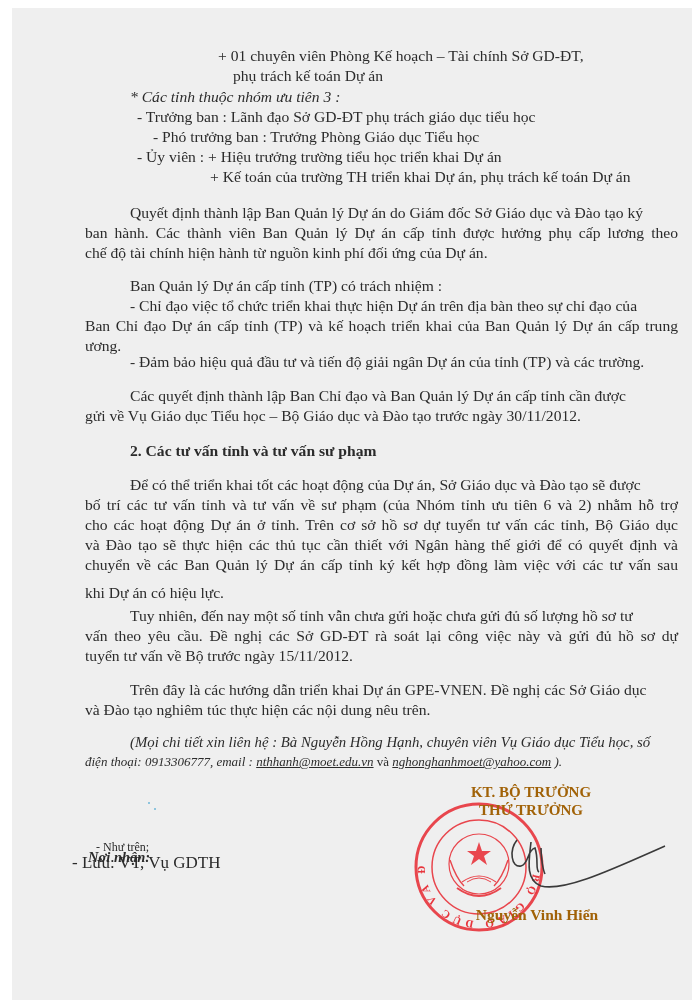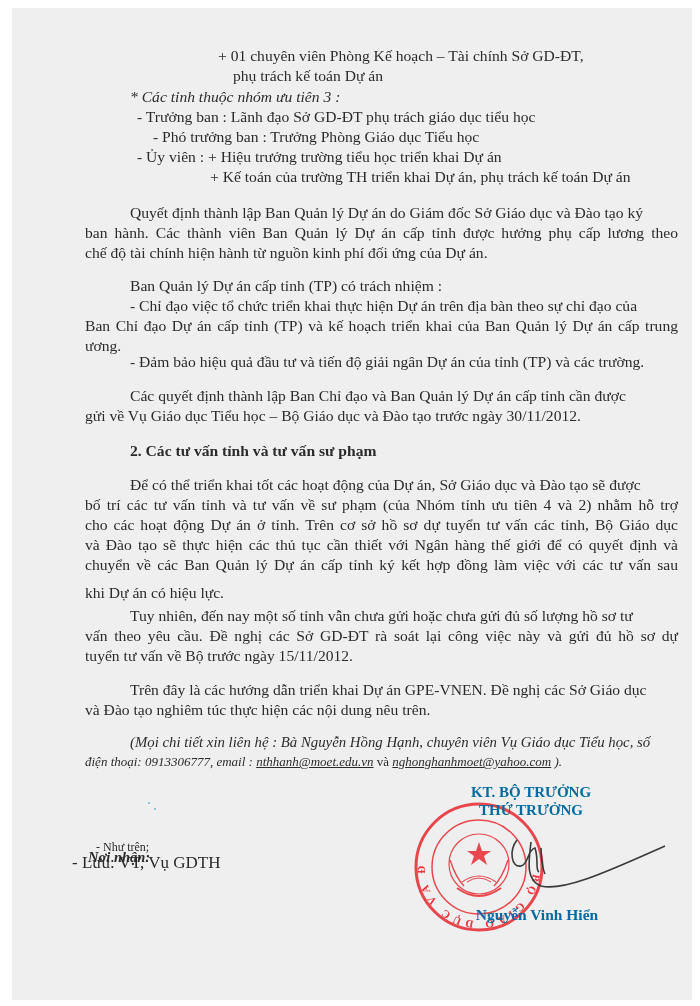--- a/index.html
+++ b/index.html
@@ -16,21 +16,21 @@
   .ln {
     position: absolute; white-space: nowrap;
     font-size: 15.6px; line-height: 18px; color: #2b2b2b;
   }
   .it { font-style: italic; }
   .b { font-weight: bold; }
   .just { white-space: normal; text-align: justify; text-align-last: justify; }
   a.link { color: #2b2b2b; text-decoration: underline; }
   .sign {
     position: absolute; font-weight: bold; font-size: 15px; line-height: 18px;
-    color: #0369a1; white-space: nowrap; text-align: center;
+    color: #a16207; white-space: nowrap; text-align: center;
   }
   .stamp { position: absolute; left: 412px; top: 800px; width: 134px; height: 134px; }
   .signature { position: absolute; left: 505px; top: 830px; width: 170px; height: 70px; }
   .speck { position: absolute; width: 2px; height: 2px; background: #6fb7d8; border-radius: 1px; }
 </style>
 </head>
 <body>
 
 <div class="page"></div>
 
@@ -52,21 +52,21 @@
 <div class="ln just" style="left:85px; top:317px; width:593px;">Ban Chỉ đạo Dự án cấp tỉnh (TP) và kế hoạch triển khai của Ban Quản lý Dự án cấp trung</div>
 <div class="ln" style="left:85px; top:337px;">ương.</div>
 <div class="ln" style="left:130px; top:353px;">- Đảm bảo hiệu quả đầu tư và tiến độ giải ngân Dự án của tỉnh (TP) và các trường.</div>
 
 <div class="ln" style="left:130px; top:387px;">Các quyết định thành lập Ban Chỉ đạo và Ban Quản lý Dự án cấp tỉnh cần được</div>
 <div class="ln" style="left:85px; top:407px;">gửi về Vụ Giáo dục Tiểu học – Bộ Giáo dục và Đào tạo trước ngày 30/11/2012.</div>
 
 <div class="ln b" style="left:130px; top:442px;">2. Các tư vấn tỉnh và tư vấn sư phạm</div>
 
 <div class="ln" style="left:130px; top:476px;text-align:center;">Để có thể triển khai tốt các hoạt động của Dự án, Sở Giáo dục và Đào tạo sẽ được</div>
-<div class="ln just" style="left:85px; top:496px; width:593px;">bố trí  các tư vấn tỉnh và tư vấn về sư phạm  (của Nhóm tỉnh ưu tiên 4 và 2) nhằm hỗ trợ</div>
+<div class="ln just" style="left:85px; top:496px; width:593px;">bố trí  các tư vấn tỉnh và tư vấn về sư phạm  (của Nhóm tỉnh ưu tiên 6 và 2) nhằm hỗ trợ</div>
 <div class="ln just" style="left:85px; top:516px; width:593px;">cho các hoạt động Dự án ở tỉnh. Trên cơ sở hồ sơ dự tuyển tư vấn các tỉnh, Bộ Giáo dục</div>
 <div class="ln just" style="left:85px; top:536px; width:593px;">và Đào tạo sẽ thực hiện các thủ tục cần thiết với Ngân hàng thế giới để có quyết định và</div>
 <div class="ln just" style="left:85px; top:556px; width:593px;">chuyển về các Ban Quản lý Dự án cấp tỉnh ký kết hợp đồng làm việc với các tư vấn sau</div>
 <div class="ln" style="left:85px; top:584px;">khi Dự án có hiệu lực.</div>
 
 <div class="ln" style="left:130px; top:607px;">Tuy nhiên, đến nay một số tỉnh vẫn chưa gửi hoặc chưa gửi đủ số lượng hồ sơ tư</div>
 <div class="ln just" style="left:85px; top:627px; width:593px;">vấn theo yêu cầu. Đề nghị các Sở GD-ĐT rà soát lại công việc này và gửi đủ hồ sơ dự</div>
 <div class="ln" style="left:85px; top:647px;">tuyển tư vấn về Bộ trước ngày 15/11/2012.</div>
 
 <div class="ln" style="left:130px; top:681px;">Trên đây là các hướng dẫn triển khai Dự án GPE-VNEN. Đề nghị các Sở Giáo dục</div>

